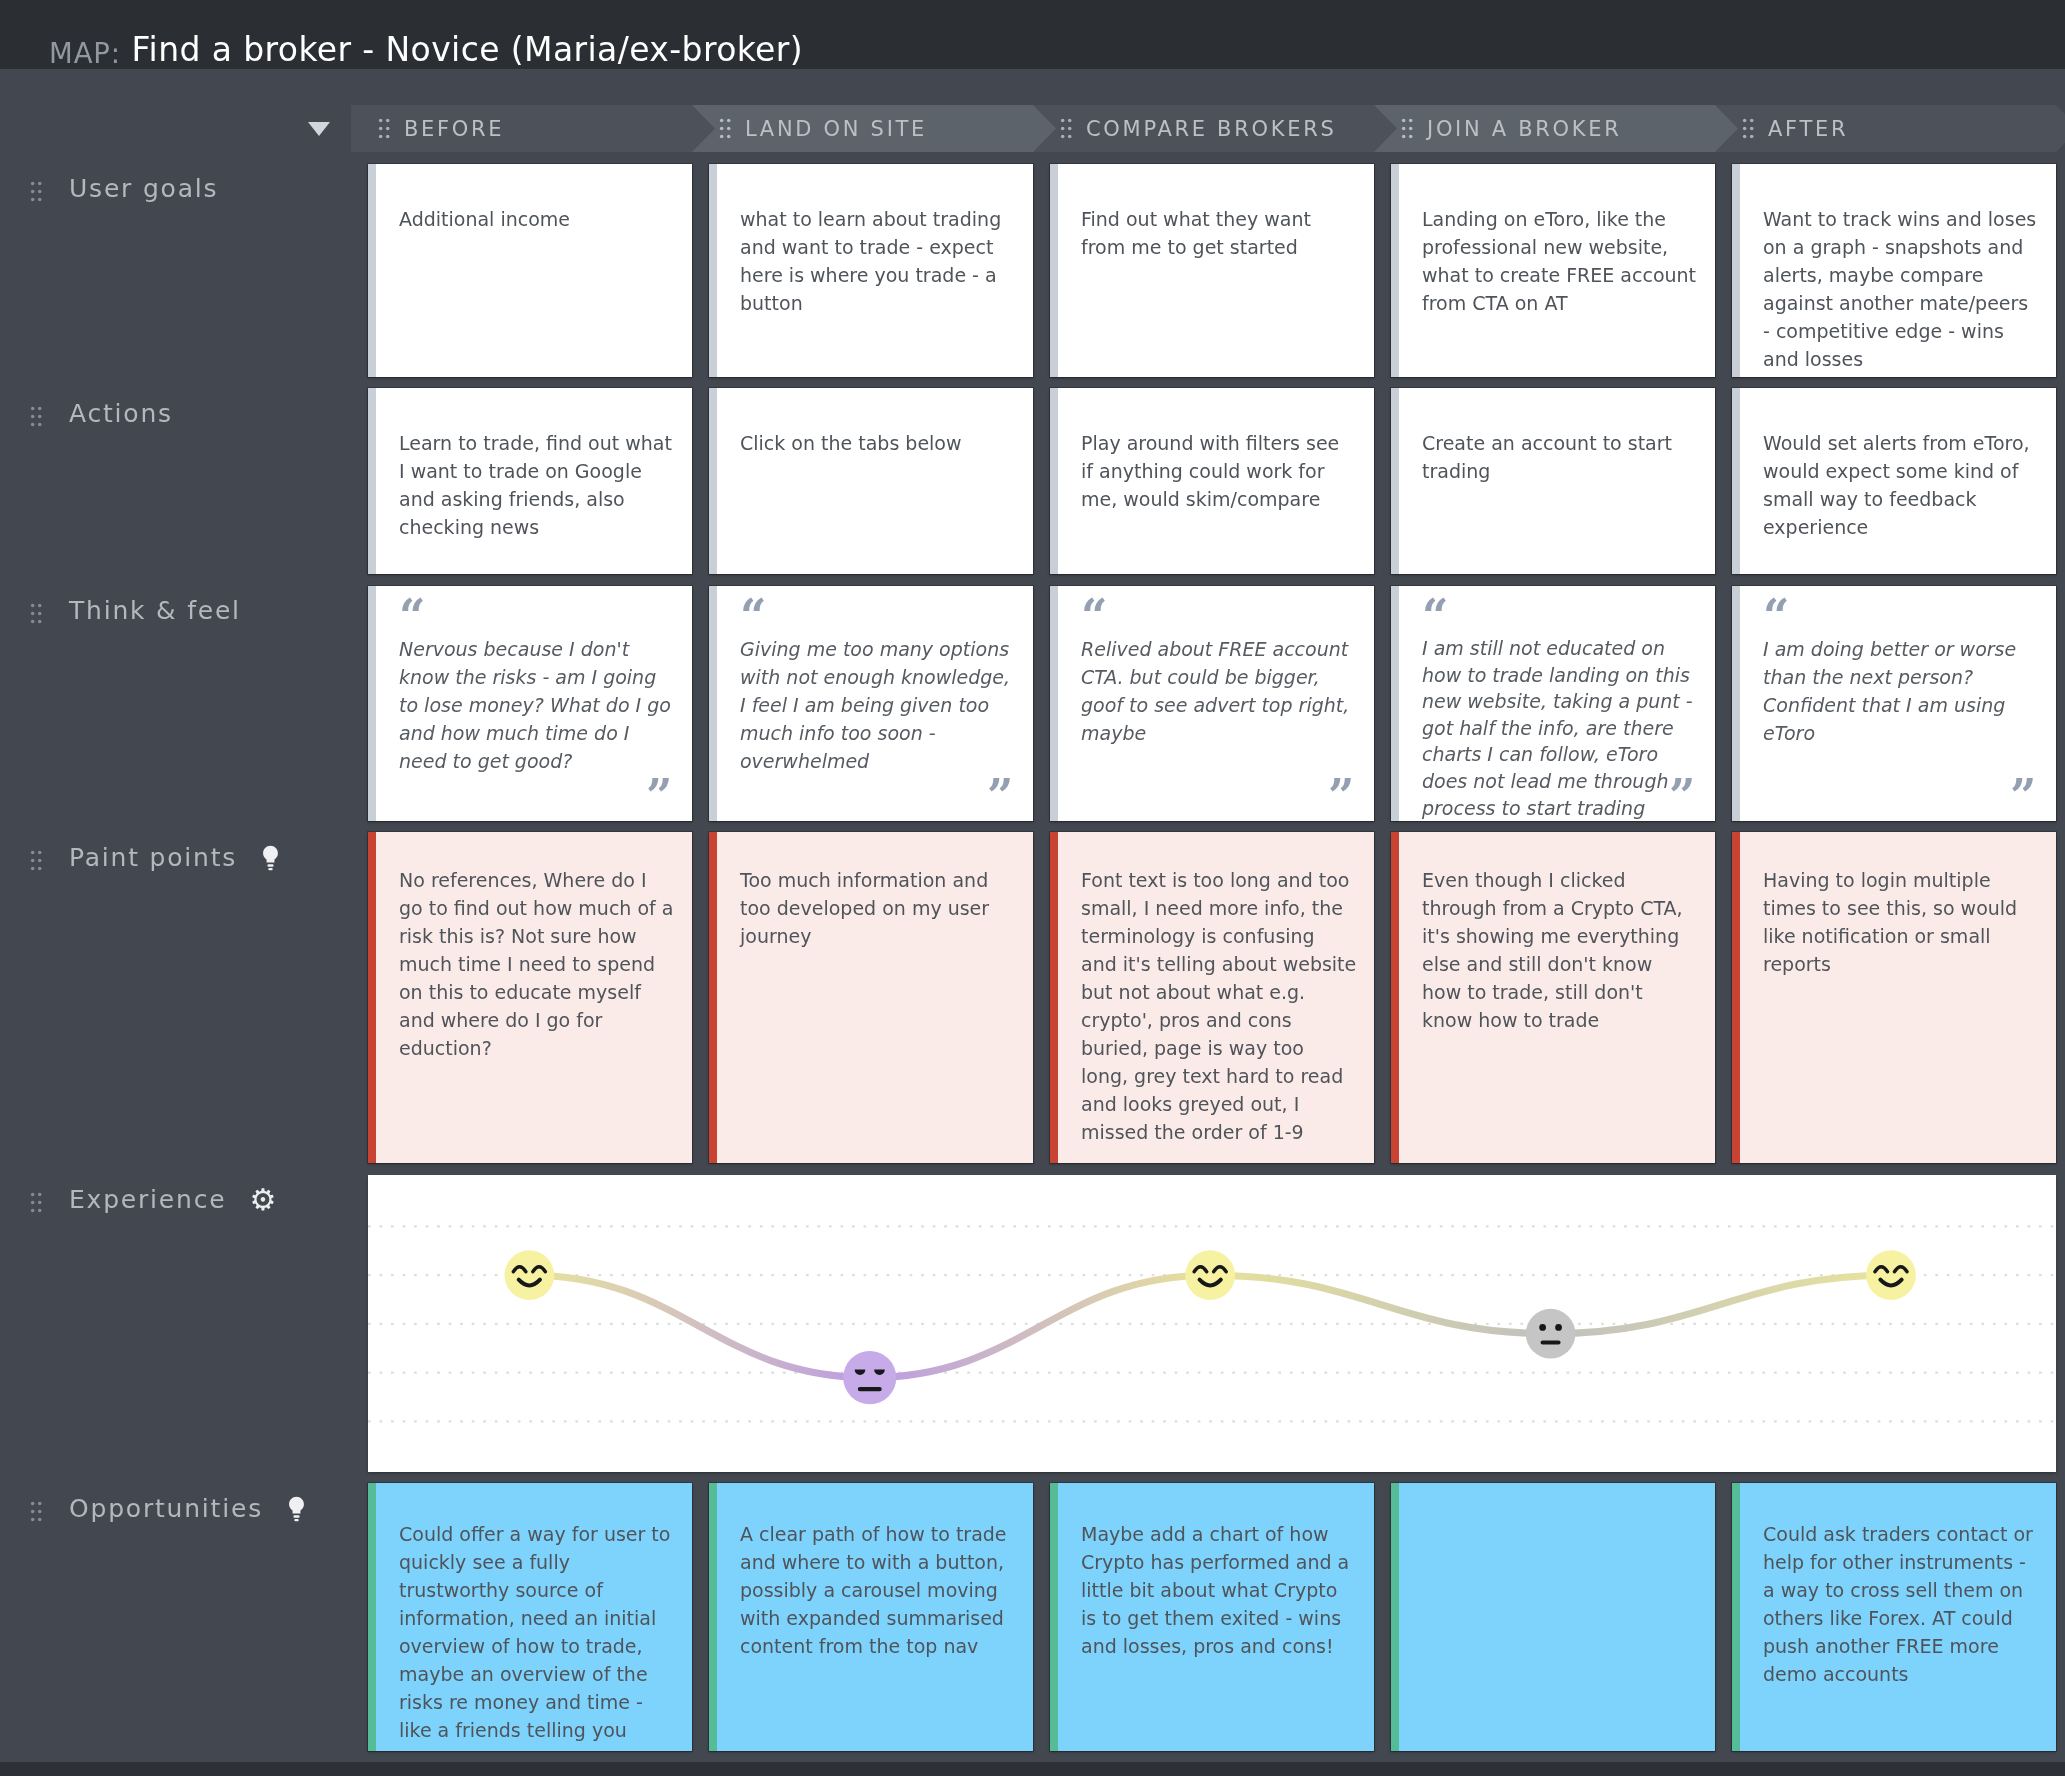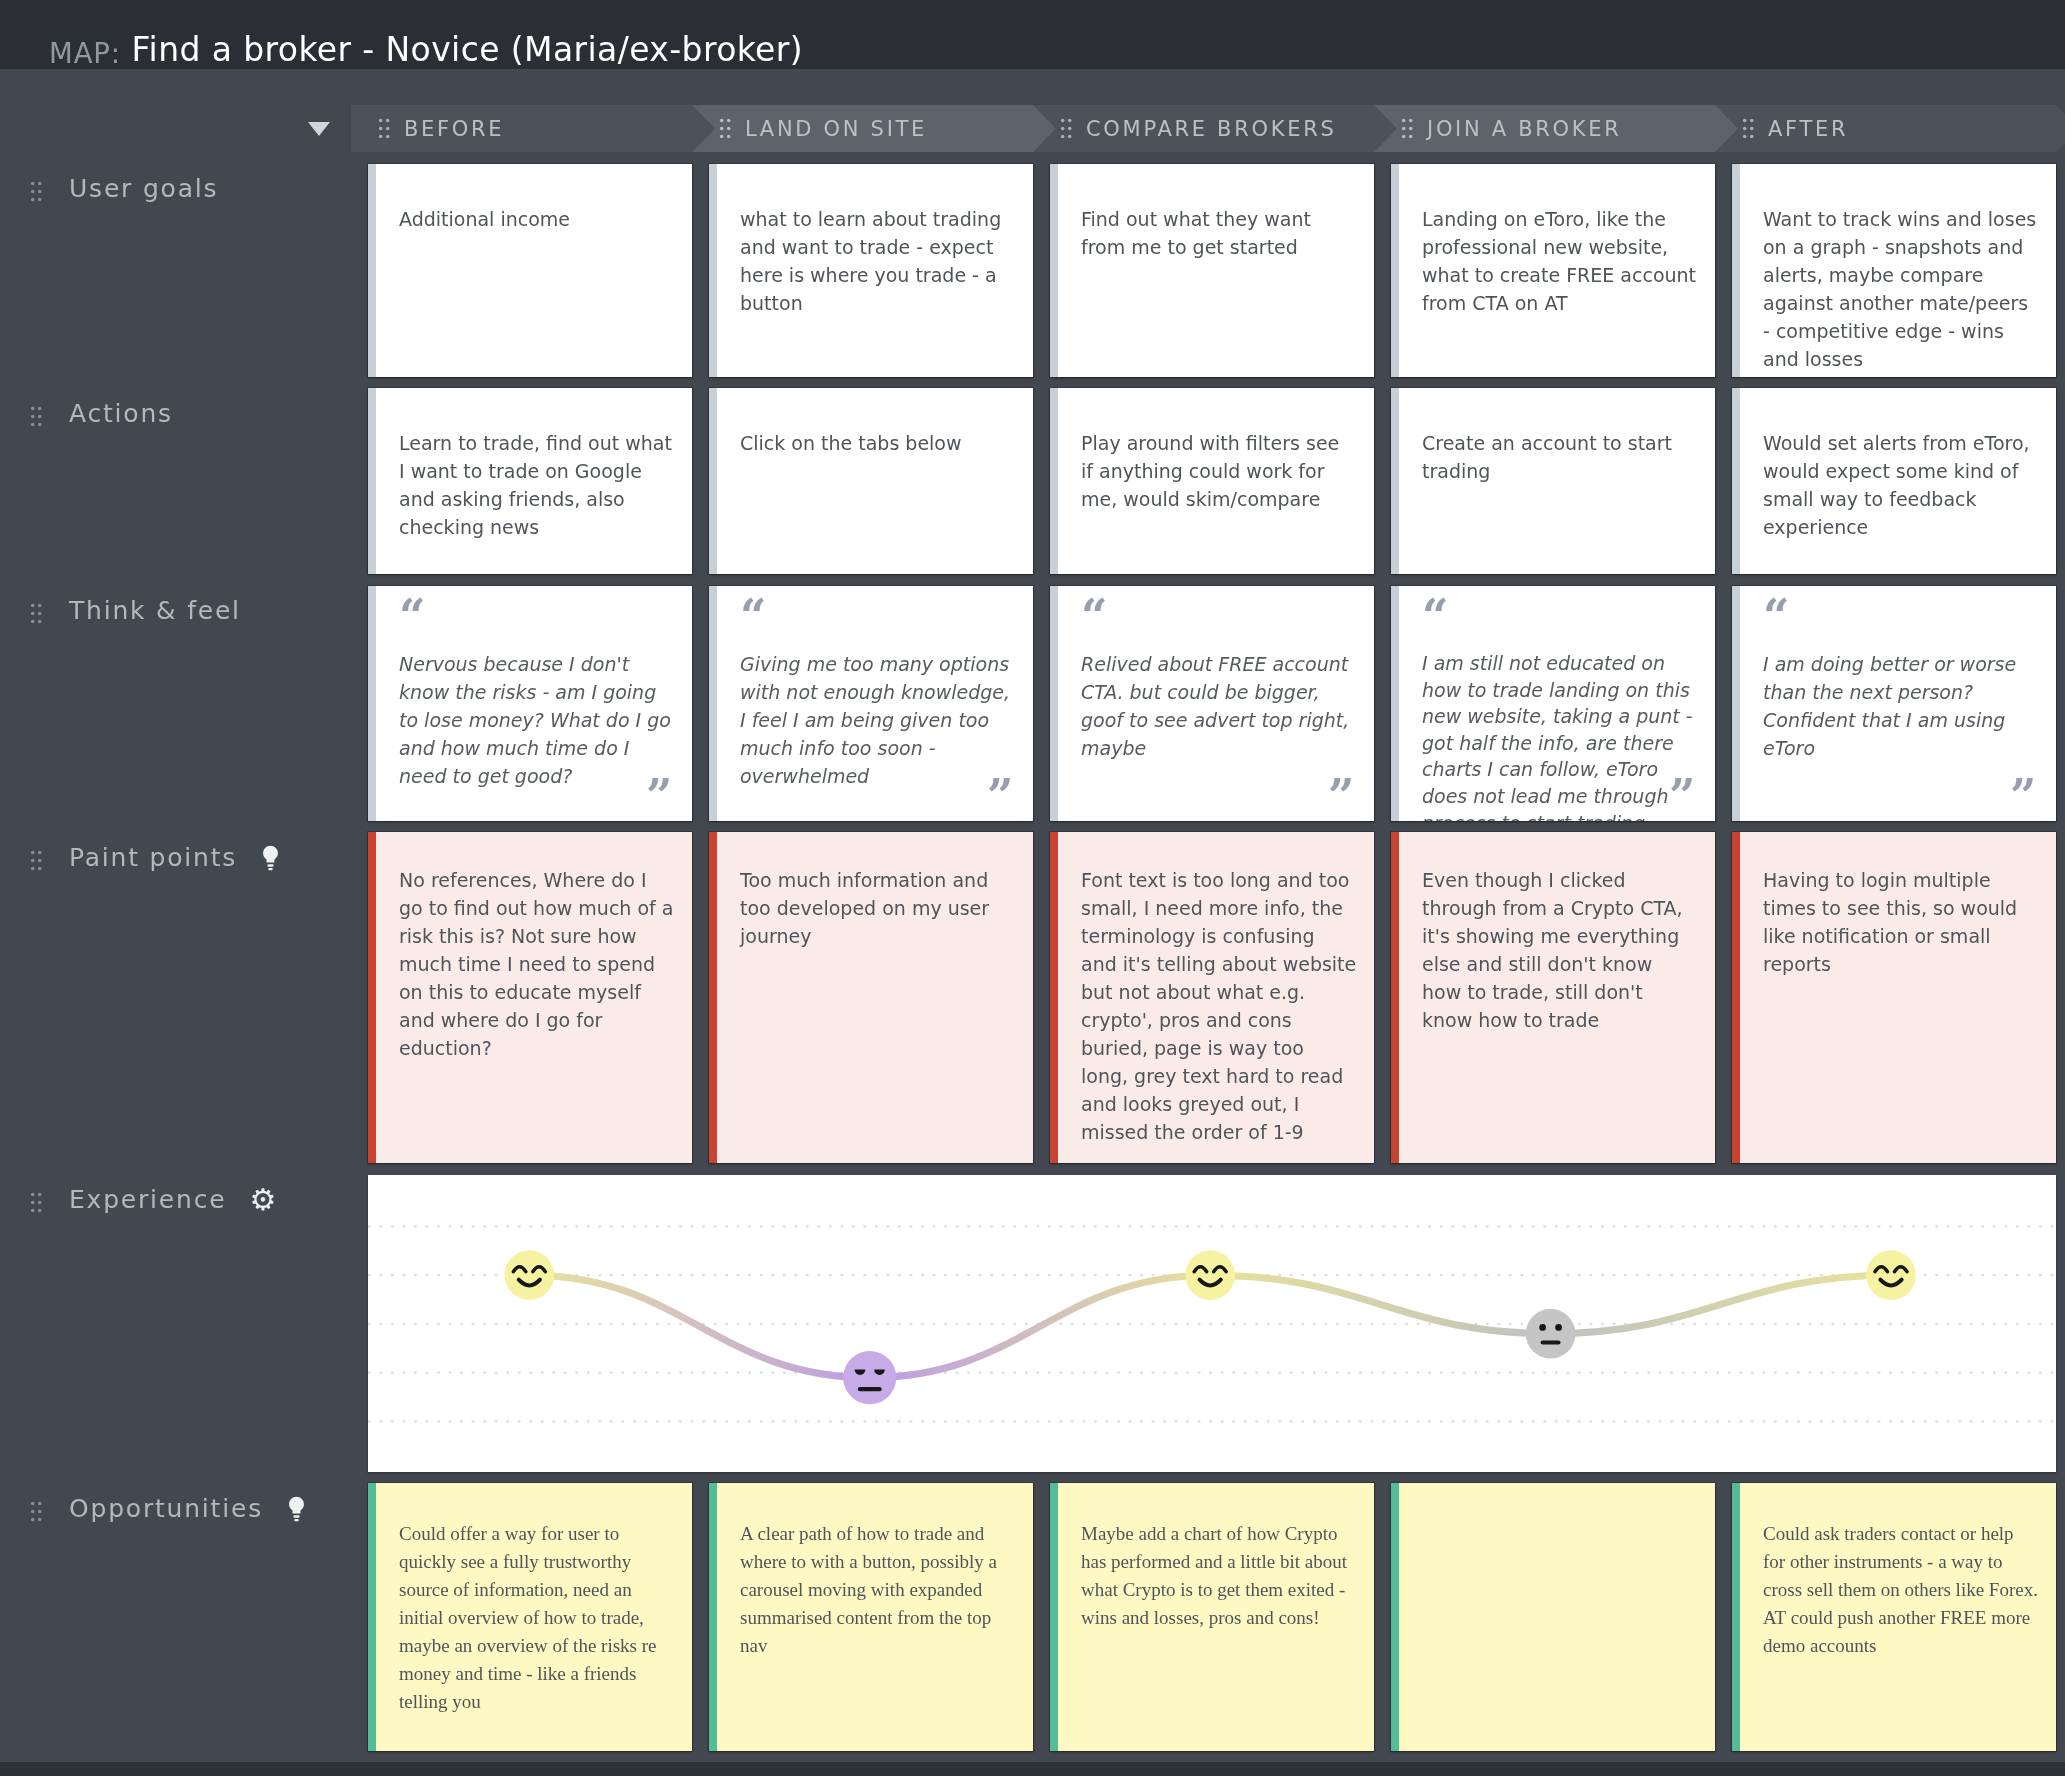--- a/index.html
+++ b/index.html
@@ -33,27 +33,27 @@
   .rowlabel .handle{margin-top:6.2px;}
   .rowlabel .lbl{color:#b4b8bc;font-size:25px;letter-spacing:1.8px;margin-left:26.6px;}
   .rowlabel .row-icon{margin-left:23px;margin-top:1.8px;}
   .gear{color:#ecedef;font-size:30px;line-height:26.6px;cursor:pointer;}
   
   .card{background:#ffffff;border-left:8px solid #c9cfd6;box-sizing:border-box;
         box-shadow:0 1.8px 2.7px rgba(15,17,20,.45);outline:0.9px solid rgba(0,0,0,.22);
         padding:41px 17.7px 16px 23px;color:#4f545a;font-size:19px;line-height:28px;
         overflow:hidden;position:relative;}
   .card.quote{font-style:italic;color:#565b61;padding-top:10.6px;}
-  .card.quote .qtext{display:block;margin-top:19px;}
+  .card.quote .qtext{display:block;margin-top:4px;}
   .openq{font-family:"DejaVu Serif","Liberation Serif",serif;font-weight:bold;font-style:normal;
          font-size:46px;color:#94a0b1;line-height:41px;display:block;height:35px;}
   .closeq{font-family:"DejaVu Serif","Liberation Serif",serif;font-weight:bold;font-style:normal;
           font-size:46px;color:#94a0b1;position:absolute;right:19.5px;bottom:1.8px;line-height:46px;}
   .card.pain{background:#fbebe8;border-left-color:#c84331;padding-top:34px;}
-  .card.opp{background:#fef9c3;border-left-color:#54bd97;padding-top:37px;font-family:Liberation Serif, serif;}
+  .card.opp{background:#7dd3fc;border-left-color:#54bd97;padding-top:37px;}
   
   .exp-panel{grid-column:2 / 7;background:#ffffff;box-shadow:0 1.8px 2.7px rgba(15,17,20,.45);
              position:relative;}
   .exp-panel svg{position:absolute;top:0;left:0;}
   
   .bottombar{position:absolute;left:0;bottom:0;width:100%;height:15px;background:#2d3035;}
   .handle svg{display:block;}
 </style>
 </head>
 <body>

